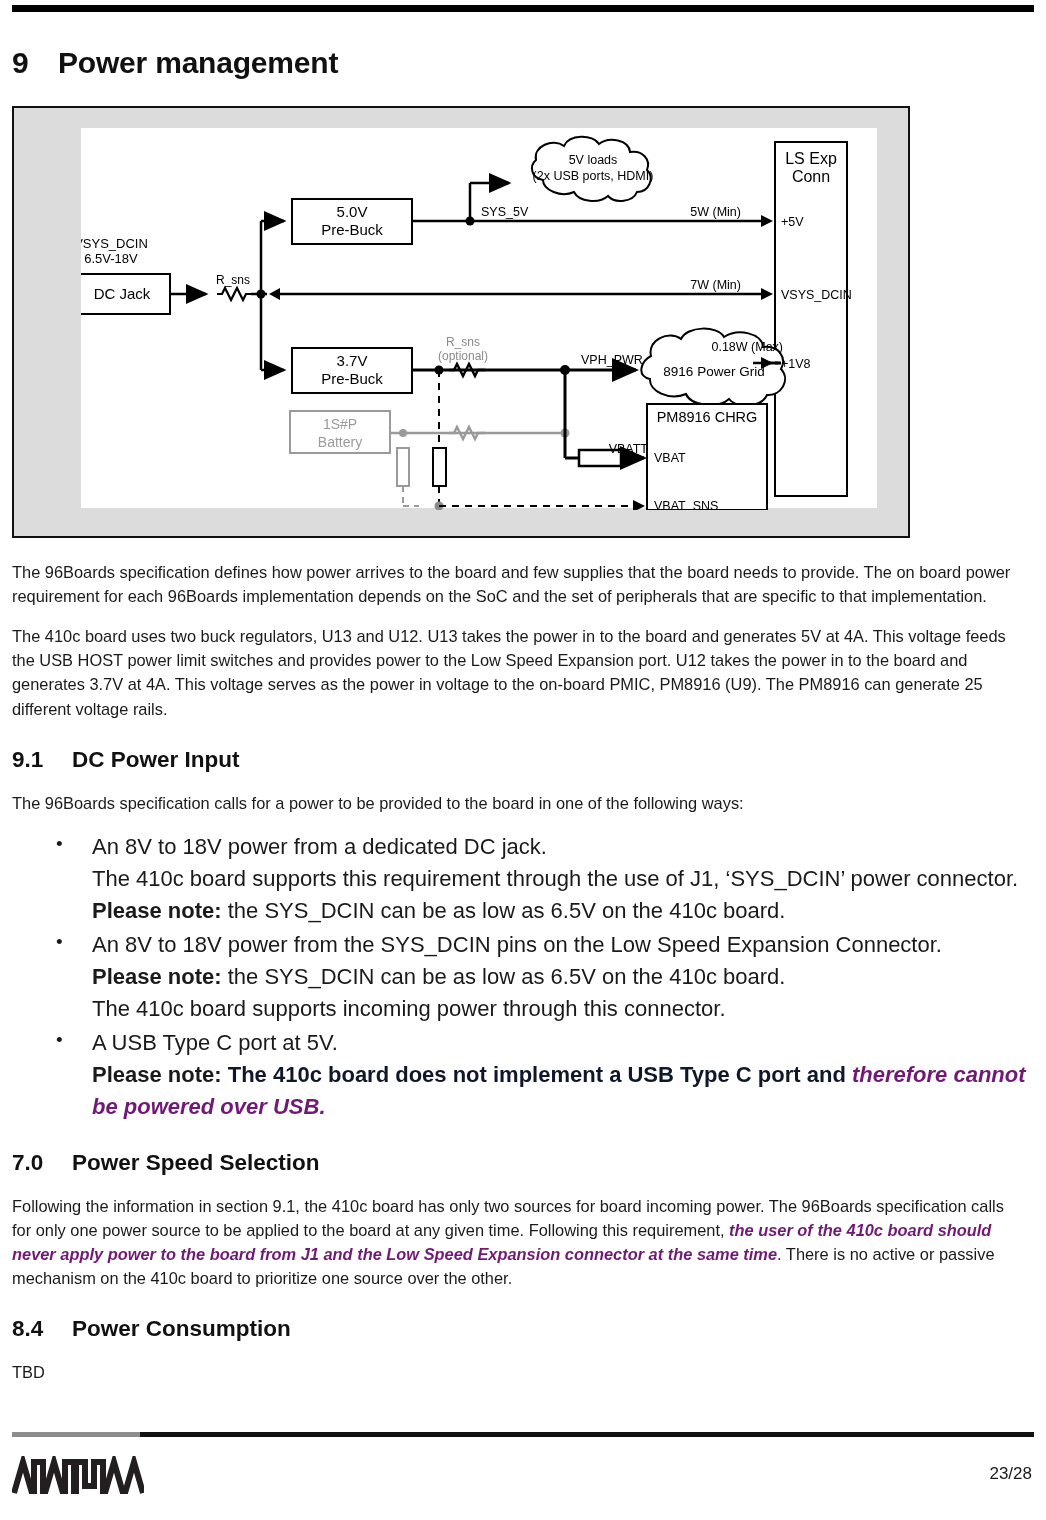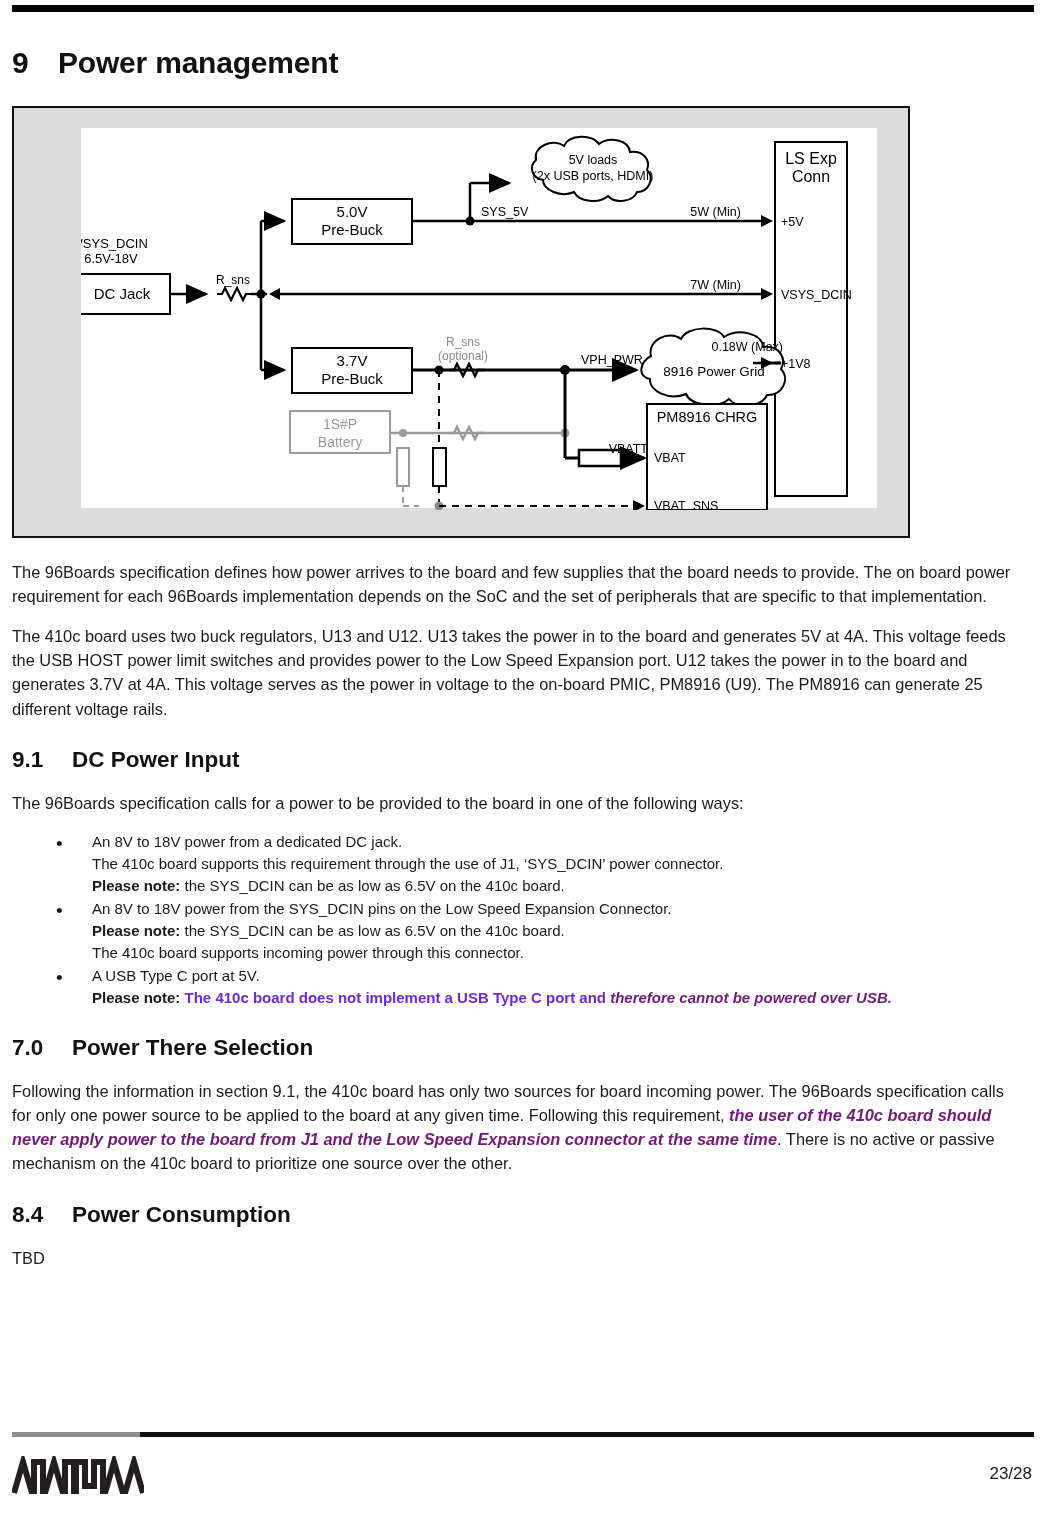--- a/index.html
+++ b/index.html
@@ -66,37 +66,37 @@
   }
 
   .bullets {
     margin: 4px 0 6px 0;
     padding: 0;
     list-style: none;
   }
   .bullets > li {
     position: relative;
     padding-left: 80px;
-    font-size: 15px;
+    font-size: 22px;
     line-height: 1.47;
     margin-bottom: 1px;
   }
   .bullets > li::before {
     content: "\2022";
     position: absolute;
     left: 44px;
     top: -1px;
     font-size: 19px;
     line-height: 1.47;
   }
   .sub {
     display: block;
   }
   b, .b { font-weight: bold; }
-  .red-bold { color: #6d28d9; font-weight: bold; }
+  .red-bold { color: #0f172a; font-weight: bold; }
   .red-bi { color: #701a75; font-weight: bold; font-style: italic; }
 
   
   .figure-wrap {
     margin: 26px 0 22px 0;
     width: 898px;
     height: 432px;
     border: 2px solid #111;
     background: #dcdcdc;
     box-sizing: border-box;
@@ -323,21 +323,21 @@
         <span class="sub">The 410c board supports incoming power through this connector.</span>
       </li>
       <li>
         <span class="sub">A USB Type C port at 5V.</span>
         <span class="sub"><b>Please note:</b><span class="red-bold"> The 410c board does not implement a USB Type C port and </span><span class="red-bi">therefore cannot be powered over USB.</span></span>
       </li>
     </ul>
 
     <h2 class="section">
       <span class="num">7.0</span>
-      <span>Power There Selection</span>
+      <span>Power Speed Selection</span>
     </h2>
     <p class="body"><span>Following the information in section 9.1, the 410c board has only two sources for board incoming power. The 96Boards specification calls for only one power source to be applied to the board at any given time. Following this requirement, </span><span class="red-bi">the user of the 410c board should never apply power to the board from J1 and the Low Speed Expansion connector at the same time</span><span>. There is no active or passive mechanism on the 410c board to prioritize one source over the other.</span></p>
 
     <h2 class="section">
       <span class="num">8.4</span>
       <span>Power Consumption</span>
     </h2>
     <p class="body">TBD</p>
 
   </div>

